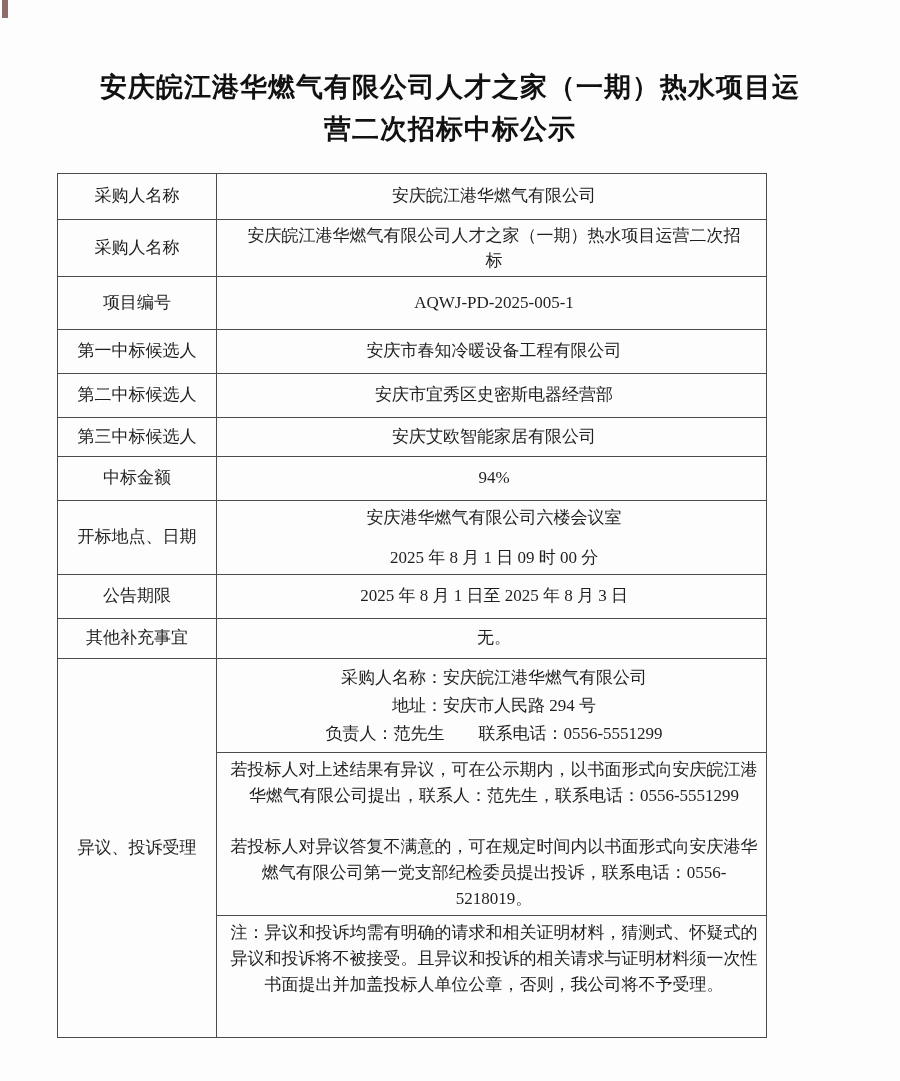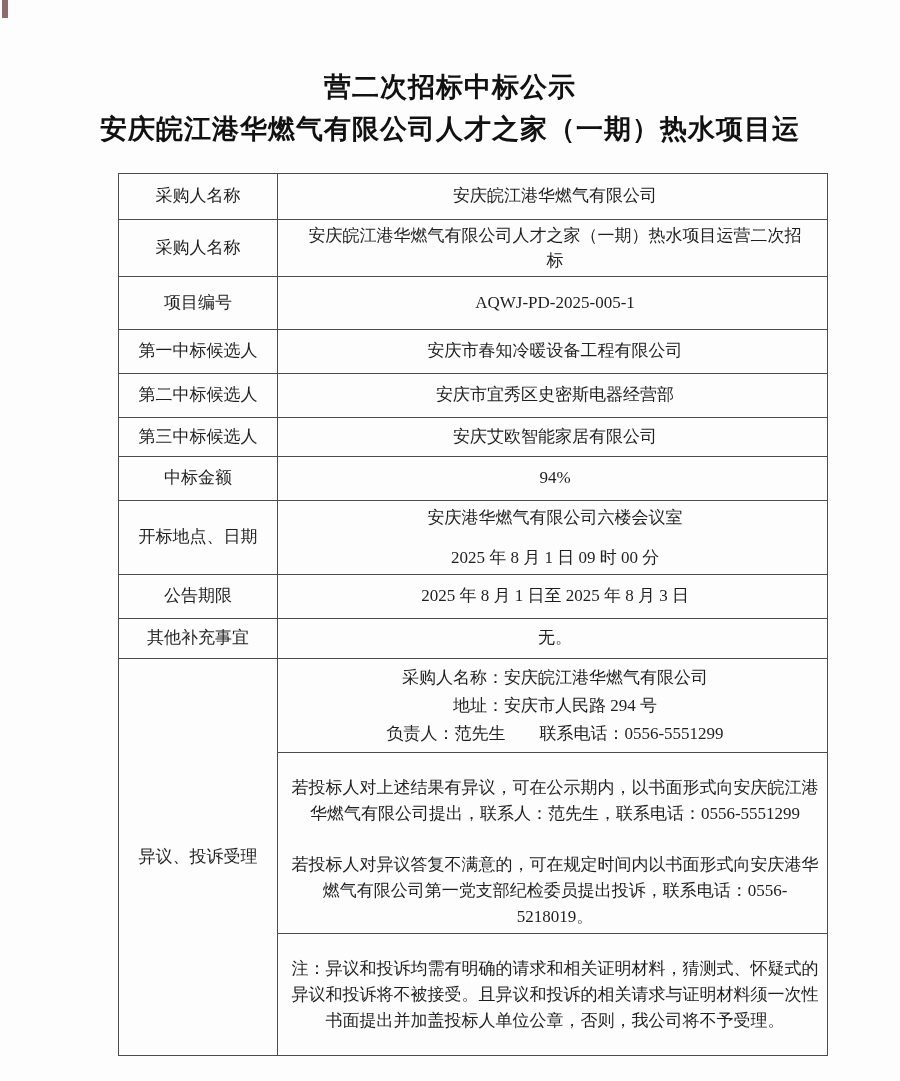--- a/index.html
+++ b/index.html
@@ -32,21 +32,21 @@
     text-align: center;
     font-size: 27px;
     font-weight: bold;
     line-height: 42px;
     letter-spacing: 1px;
     color: #111;
   }
   table.doc-table {
     border-collapse: collapse;
     table-layout: fixed;
-    margin-left: 118px;
+    margin-left: 57px;
     margin-top: 23px;
     width: 709px;
   }
   table.doc-table col.c1 { width: 159px; }
   table.doc-table col.c2 { width: 550px; }
   td {
     border: 1px solid #4c4c4c;
     font-size: 17px;
     line-height: 1.55;
     overflow: hidden;
@@ -56,38 +56,38 @@
     vertical-align: middle;
     padding: 3px 8px;
   }
   td.val {
     text-align: center;
     vertical-align: middle;
     padding: 3px 4px 3px 9px;
   }
   td.val.top {
     vertical-align: top;
-    padding-top: 22px;
+    padding-top: 4px;
   }
   .two-line div { line-height: 25px; }
   .spread-lines div { line-height: 26px; }
   .spread-lines div.gap-below { margin-bottom: 14px; }
   .info-lines div { line-height: 28px; }
   td.paras p { margin: 0; line-height: 26px; }
   td.paras p + p { margin-top: 25px; }
 </style>
 </head>
 <body>
 
 <div class="page">
   <div class="corner-mark"></div>
 
   <div class="title">
+    <div>安庆皖江港华燃气有限公司人才之家（一期）热水项目运</div>
     <div>营二次招标中标公示</div>
-    <div>安庆皖江港华燃气有限公司人才之家（一期）热水项目运</div>
   </div>
 
   <table class="doc-table">
     <colgroup>
         <col class="c1">
         <col class="c2">
       </colgroup>
 
     <tbody>
         <tr style="height:46px;">

